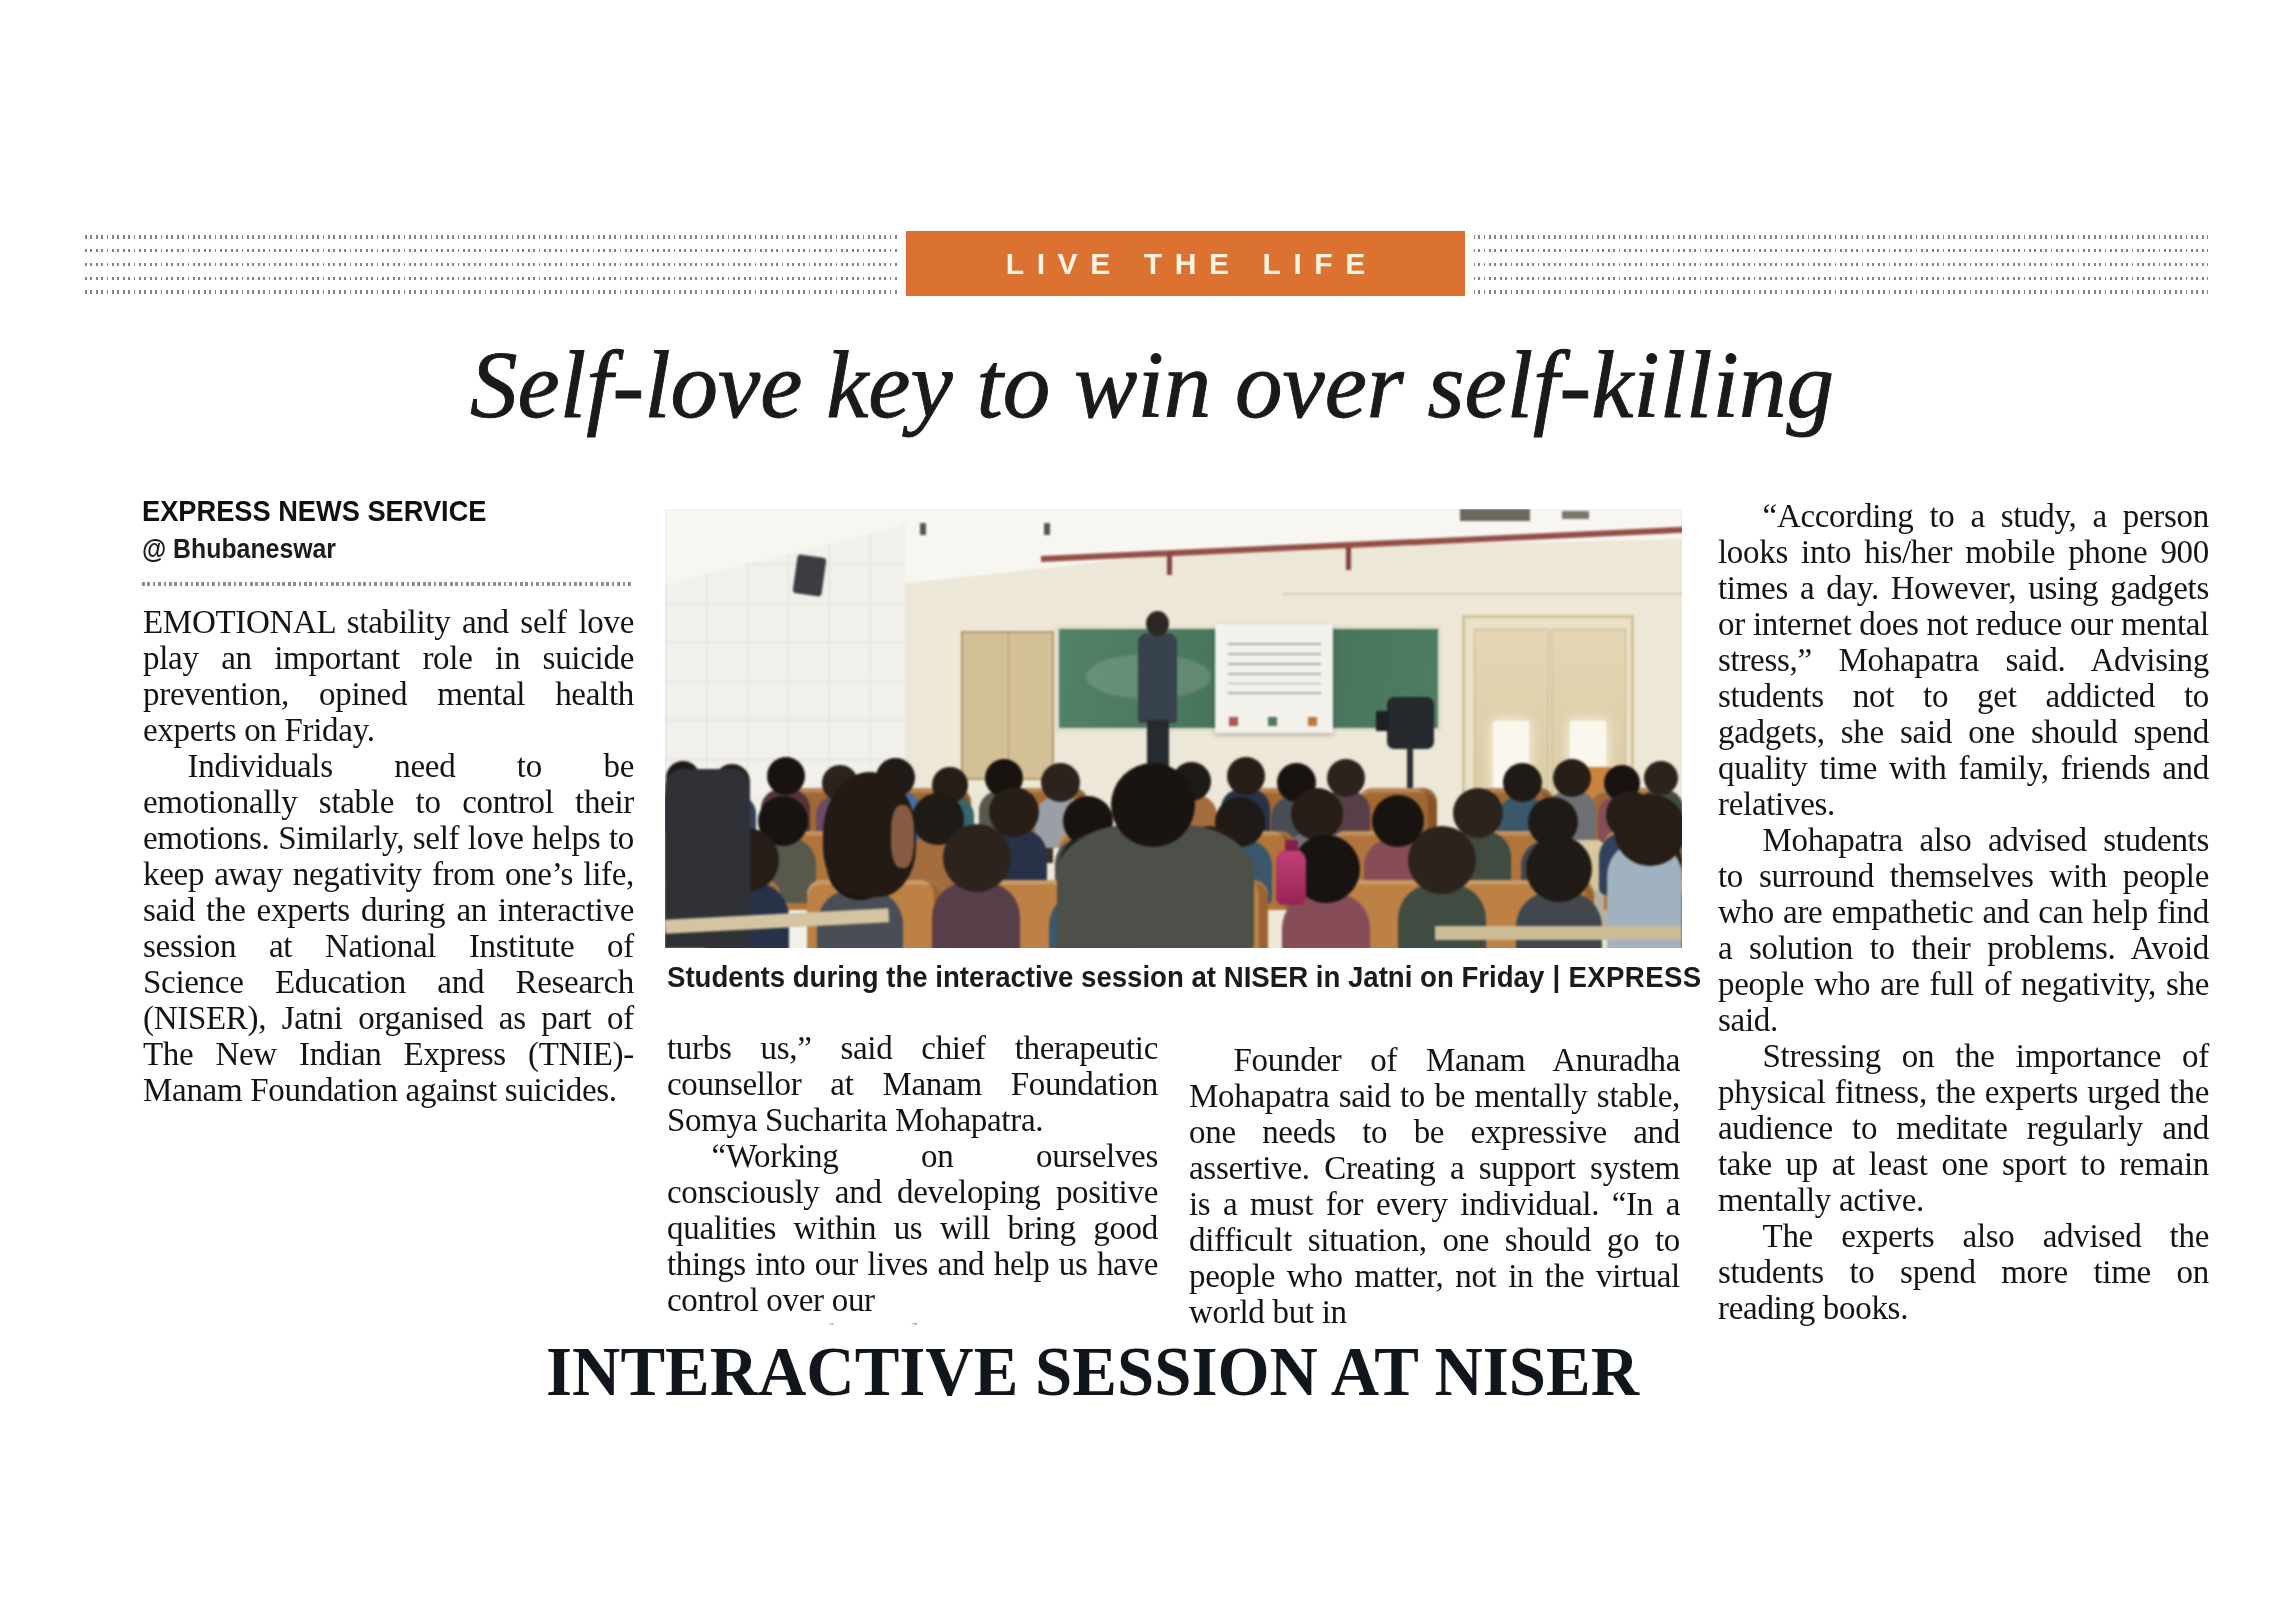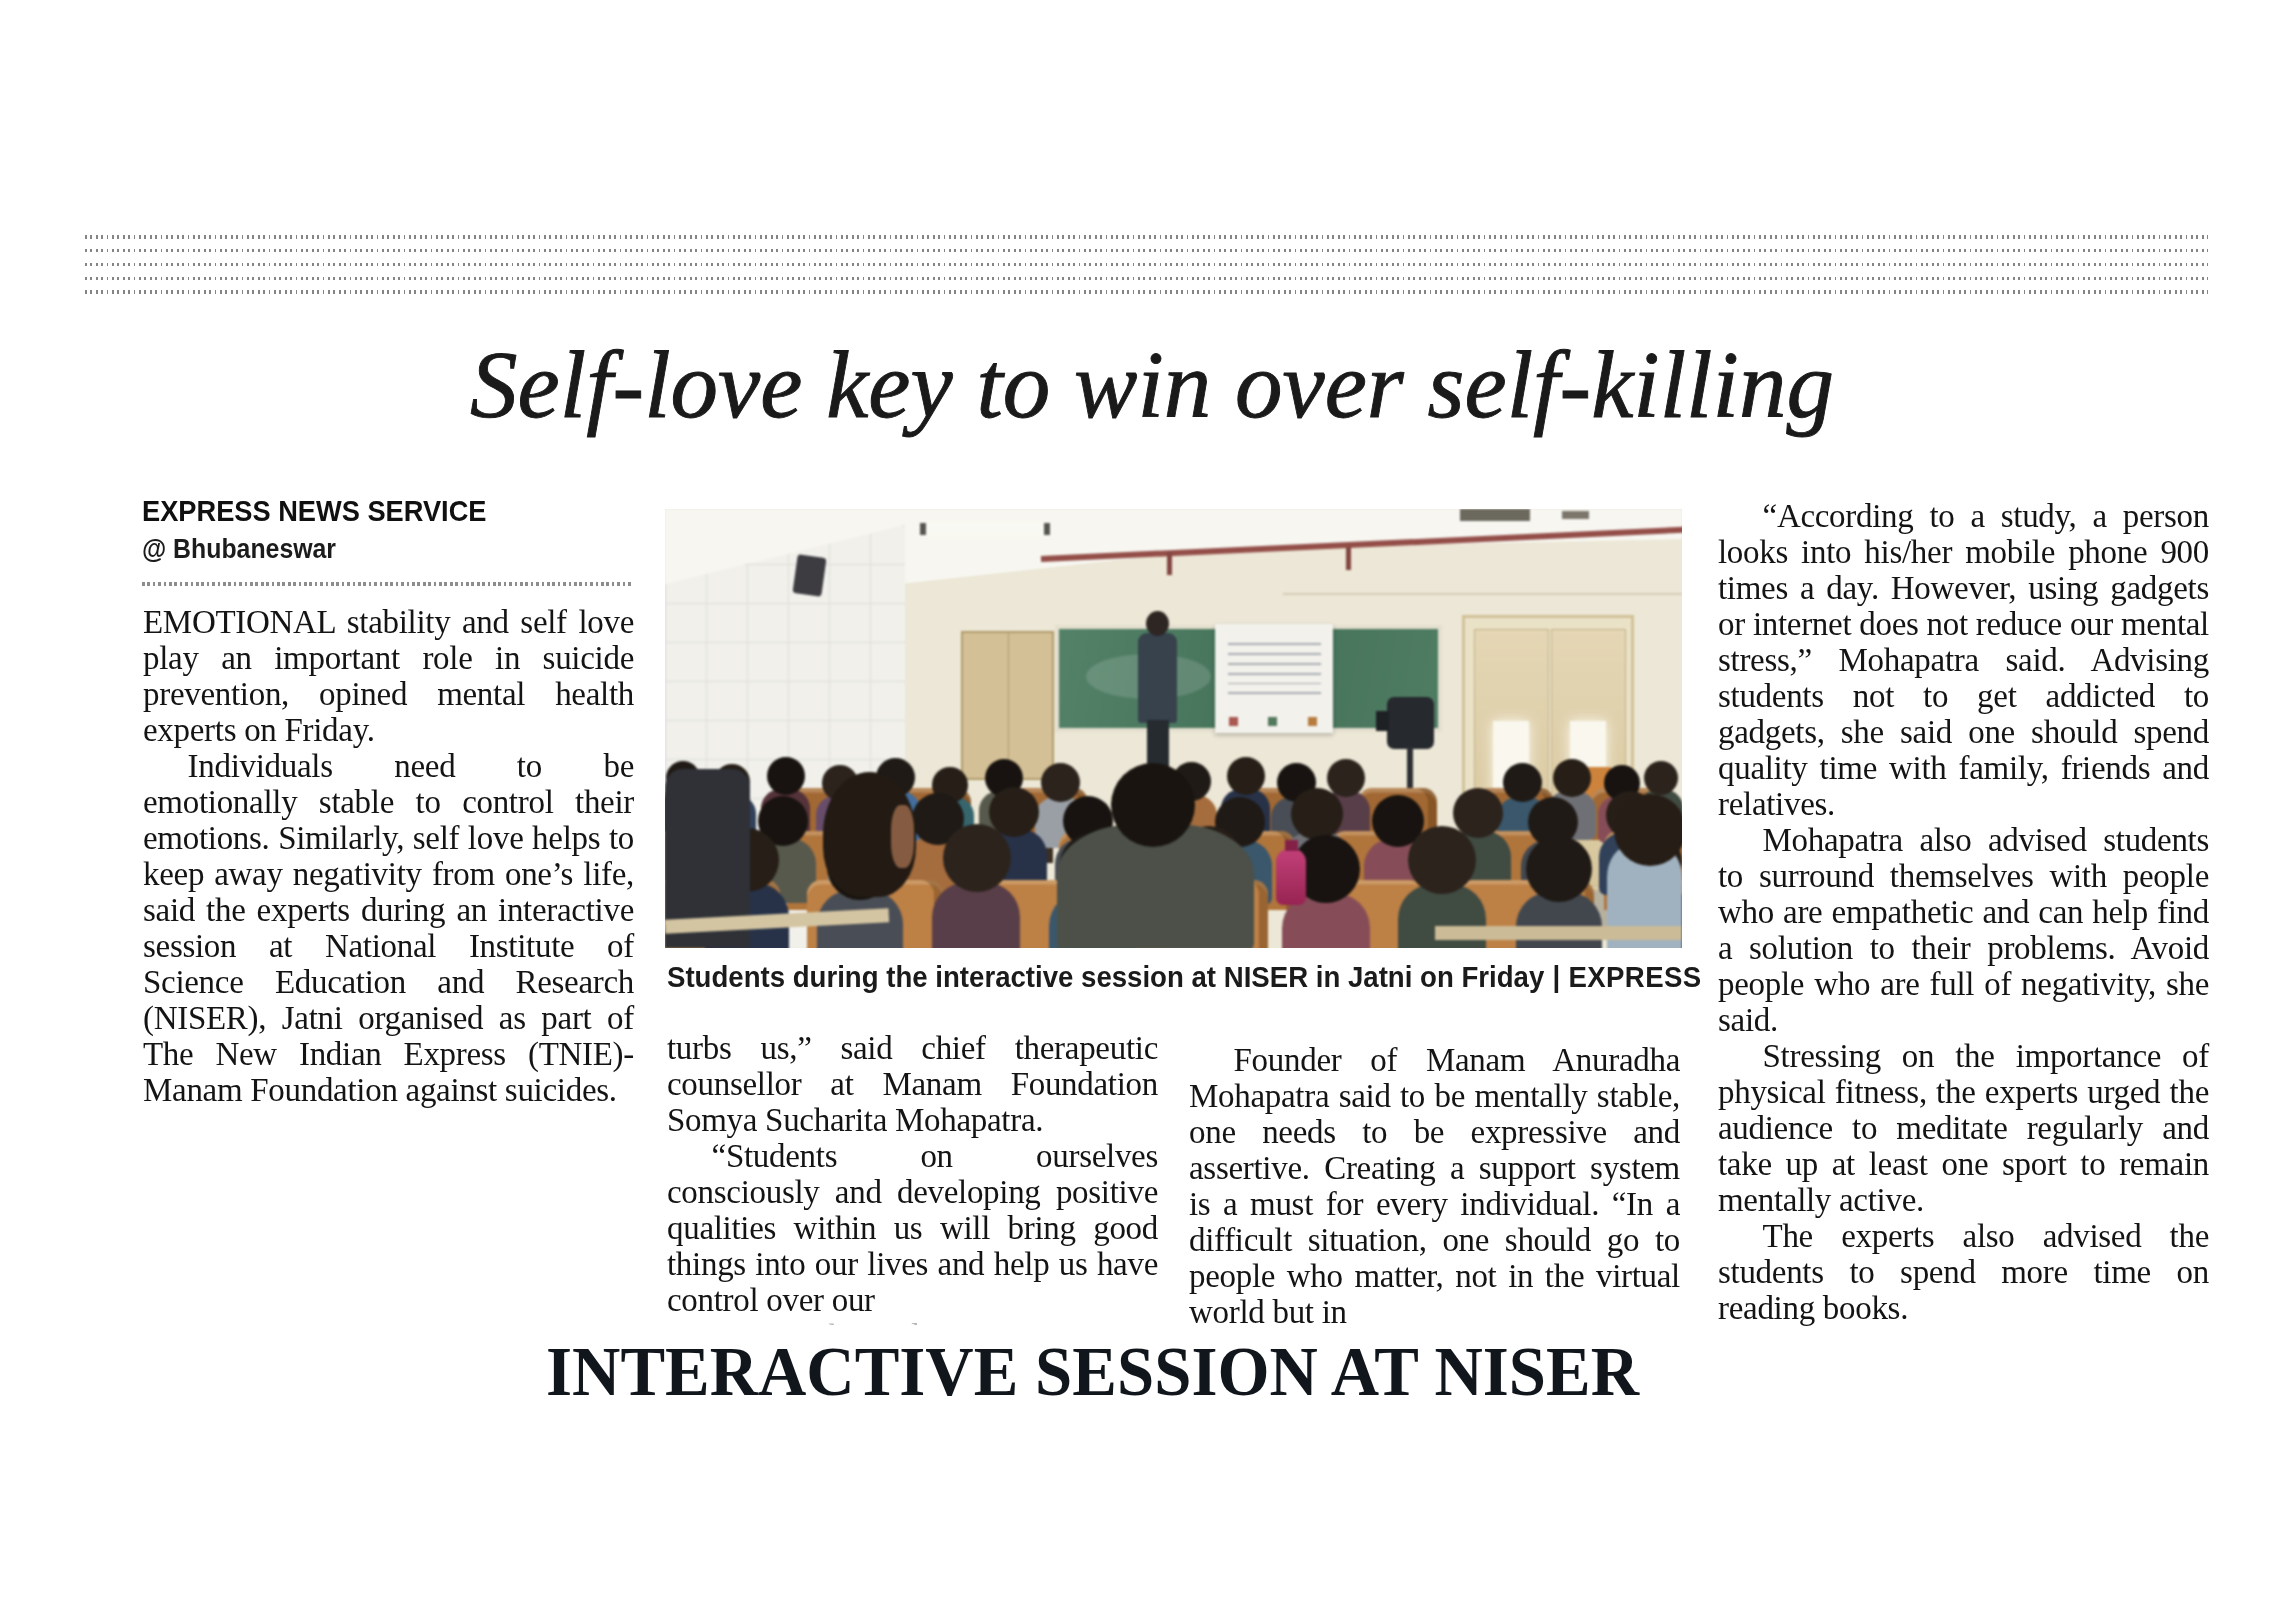--- a/index.html
+++ b/index.html
@@ -114,20 +114,21 @@
 <div class="page">
 
   <div class="dotband">
     <div class="dotrow"></div>
     <div class="dotrow"></div>
     <div class="dotrow"></div>
     <div class="dotrow"></div>
     <div class="dotrow"></div>
   </div>
 
+  <div class="kicker">LIVE THE LIFE</div>
 
   <div class="headline">Self-love key to win over self-killing</div>
 
   <div class="byline-agency">EXPRESS NEWS SERVICE</div>
   <div class="byline-loc">@ Bhubaneswar</div>
   <div class="byline-rule"></div>
 
   <div class="col" id="col1">
     <p>EMOTIONAL stability and self love play an important role in suicide prevention, opined mental health experts on Friday.</p>
     <p class="indent">Individuals need to be emotionally stable to control their emotions. Similarly, self love helps to keep away negativity from one’s life, said the experts during an interactive session at National Institute of Science Education and Research (NISER), Jatni organised as part of The New Indian Express (TNIE)-Manam Foundation against suicides.</p>
@@ -298,21 +299,21 @@
       <div class="ph-bottle"></div>
     </div>
   </div>
 
   <div class="caption">
     <span>Students during the interactive session at NISER in Jatni on Friday</span><span class="sep">|</span><span class="credit">EXPRESS</span>
   </div>
 
   <div class="col" id="col2">
     <p>turbs us,” said chief therapeutic counsellor at Manam Foundation Somya Sucharita Mohapatra.</p>
-    <p class="indent">“Students on ourselves consciously and developing positive qualities within us will bring good things into our lives and help us have control over our</p>
+    <p class="indent">“Working on ourselves consciously and developing positive qualities within us will bring good things into our lives and help us have control over our</p>
     <p class="ghost">emotions,” she said</p>
   </div>
 
   <div class="col" id="col3">
     <p class="indent">Founder of Manam Anuradha Mohapatra said to be mentally stable, one needs to be expressive and assertive. Creating a support system is a must for every individual. “In a difficult situation, one should go to people who matter, not in the virtual world but in</p>
     <p class="ghost">real life,” she said</p>
   </div>
 
   <div class="col" id="col4">
     <p class="indent">“According to a study, a person looks into his/her mobile phone 900 times a day. However, using gadgets or internet does not reduce our mental stress,” Mohapatra said. Advising students not to get addicted to gadgets, she said one should spend quality time with family, friends and relatives.</p>

